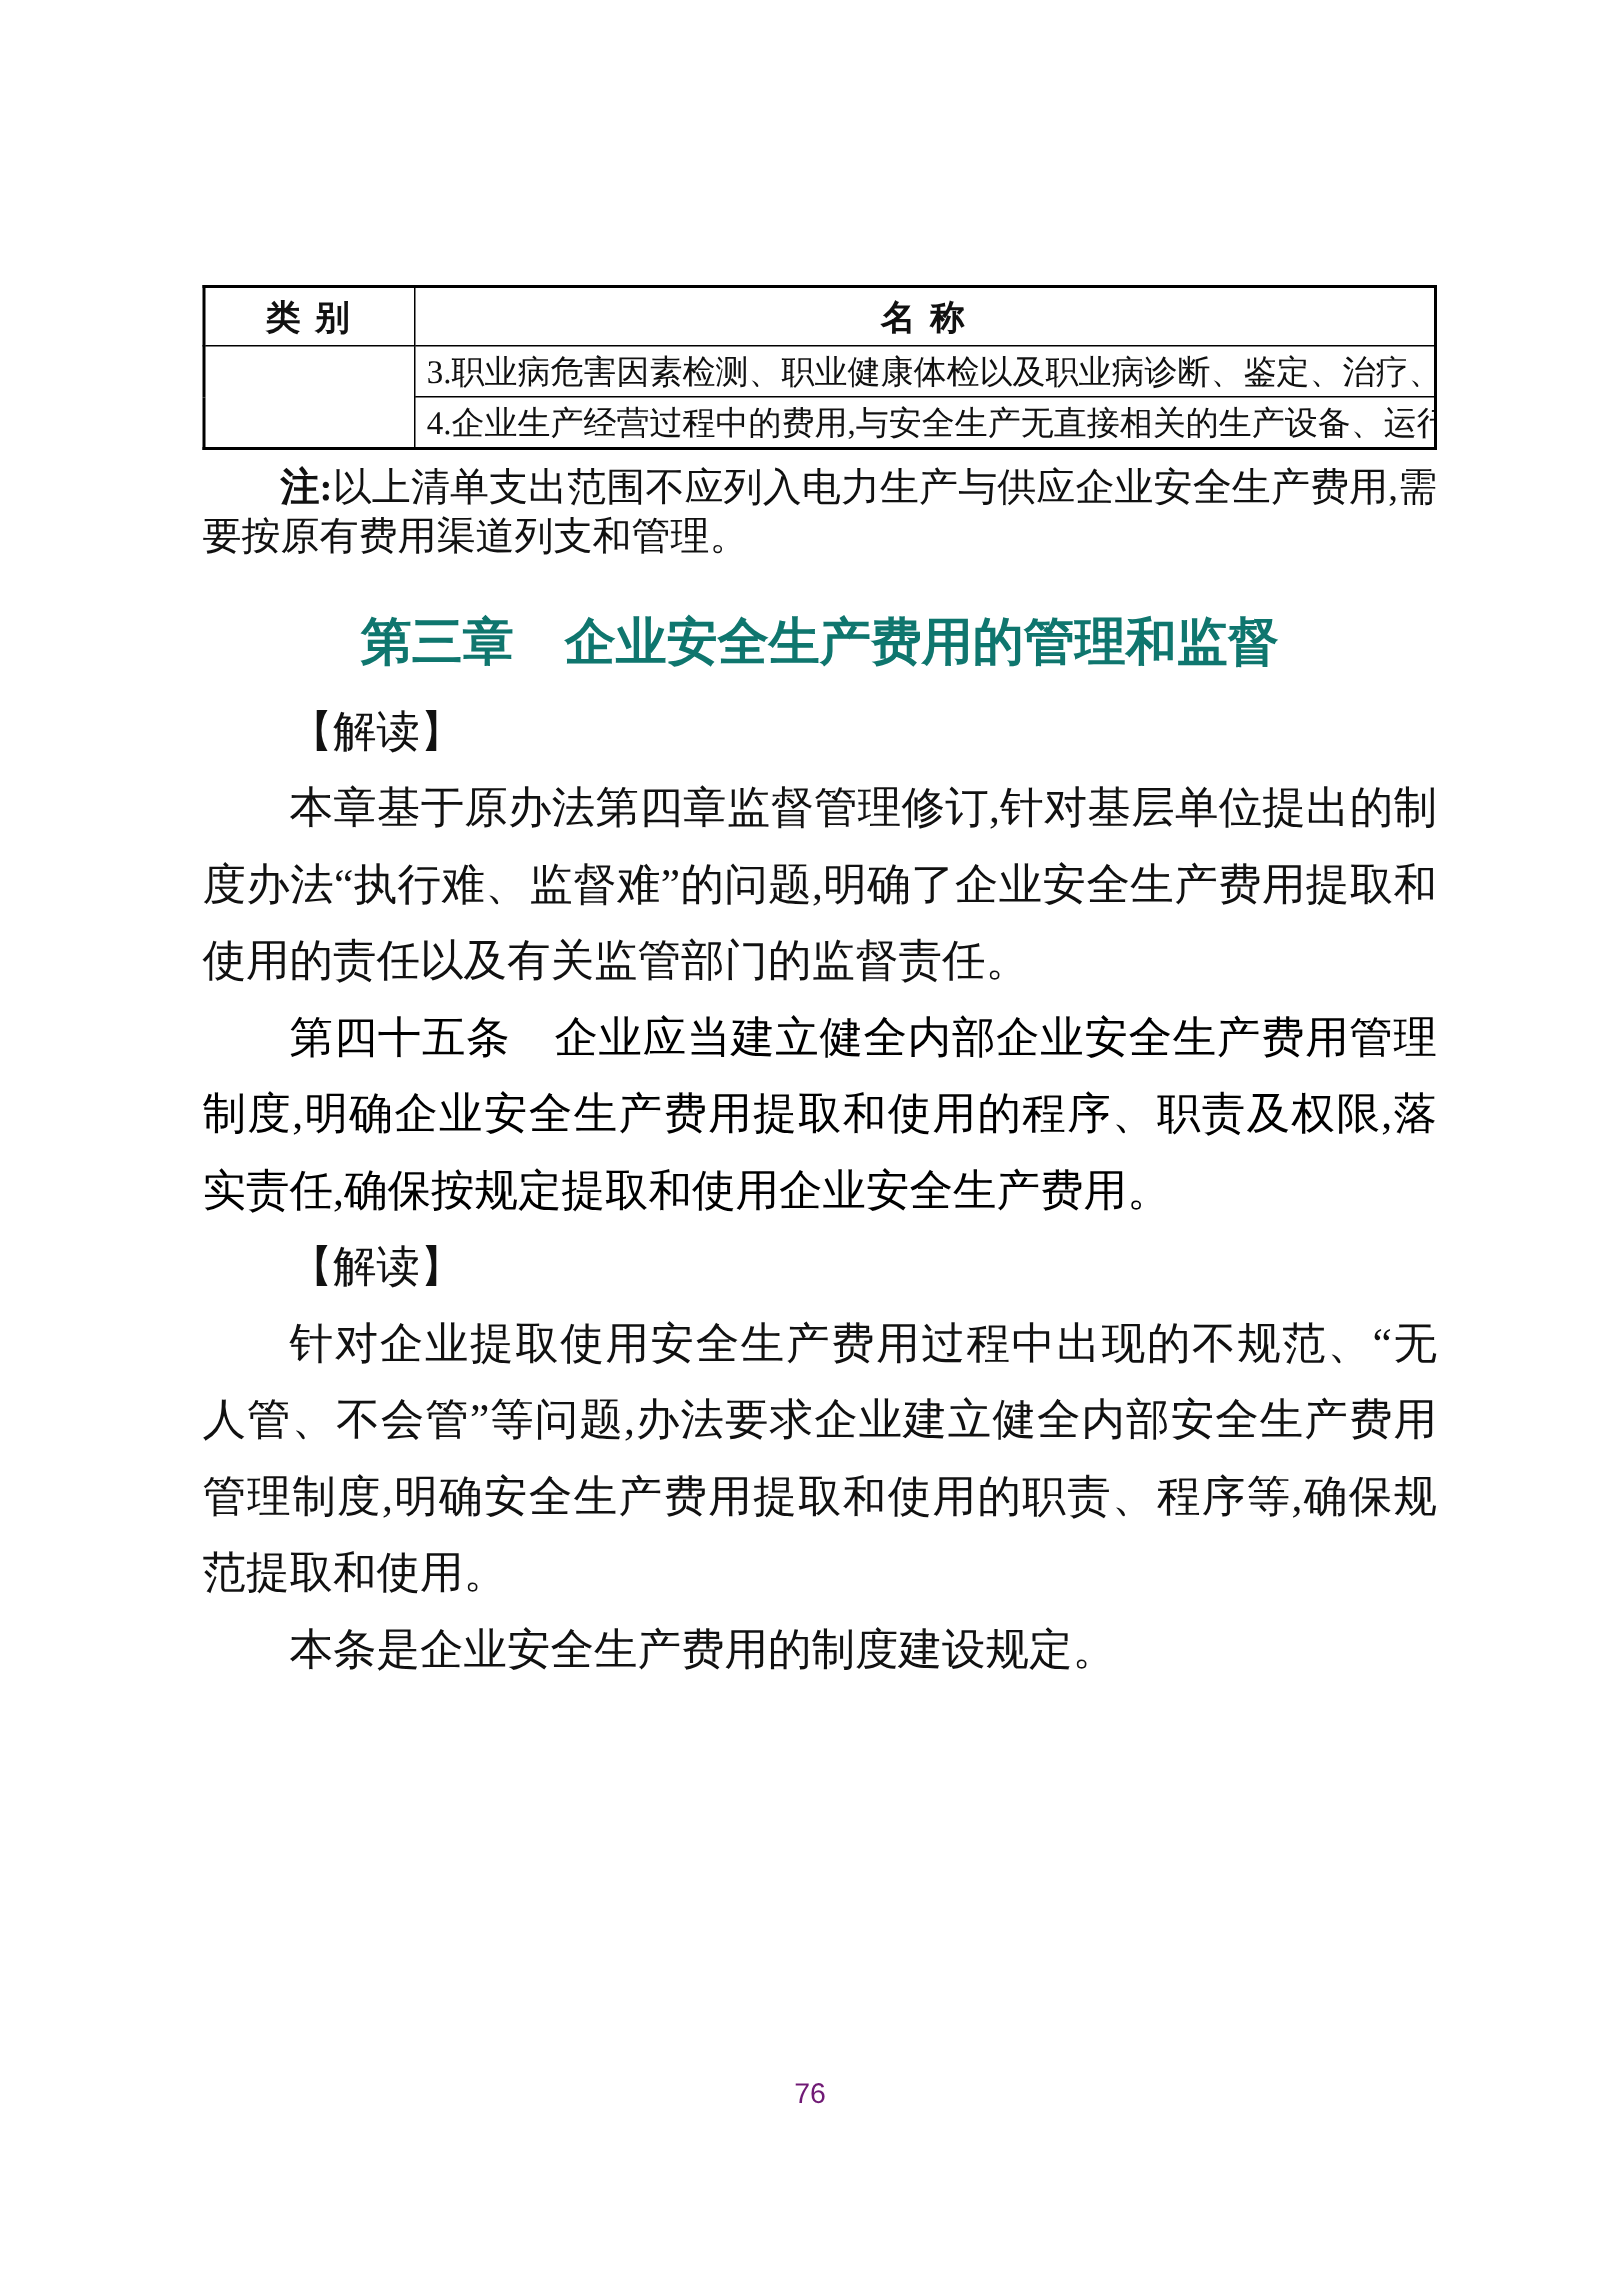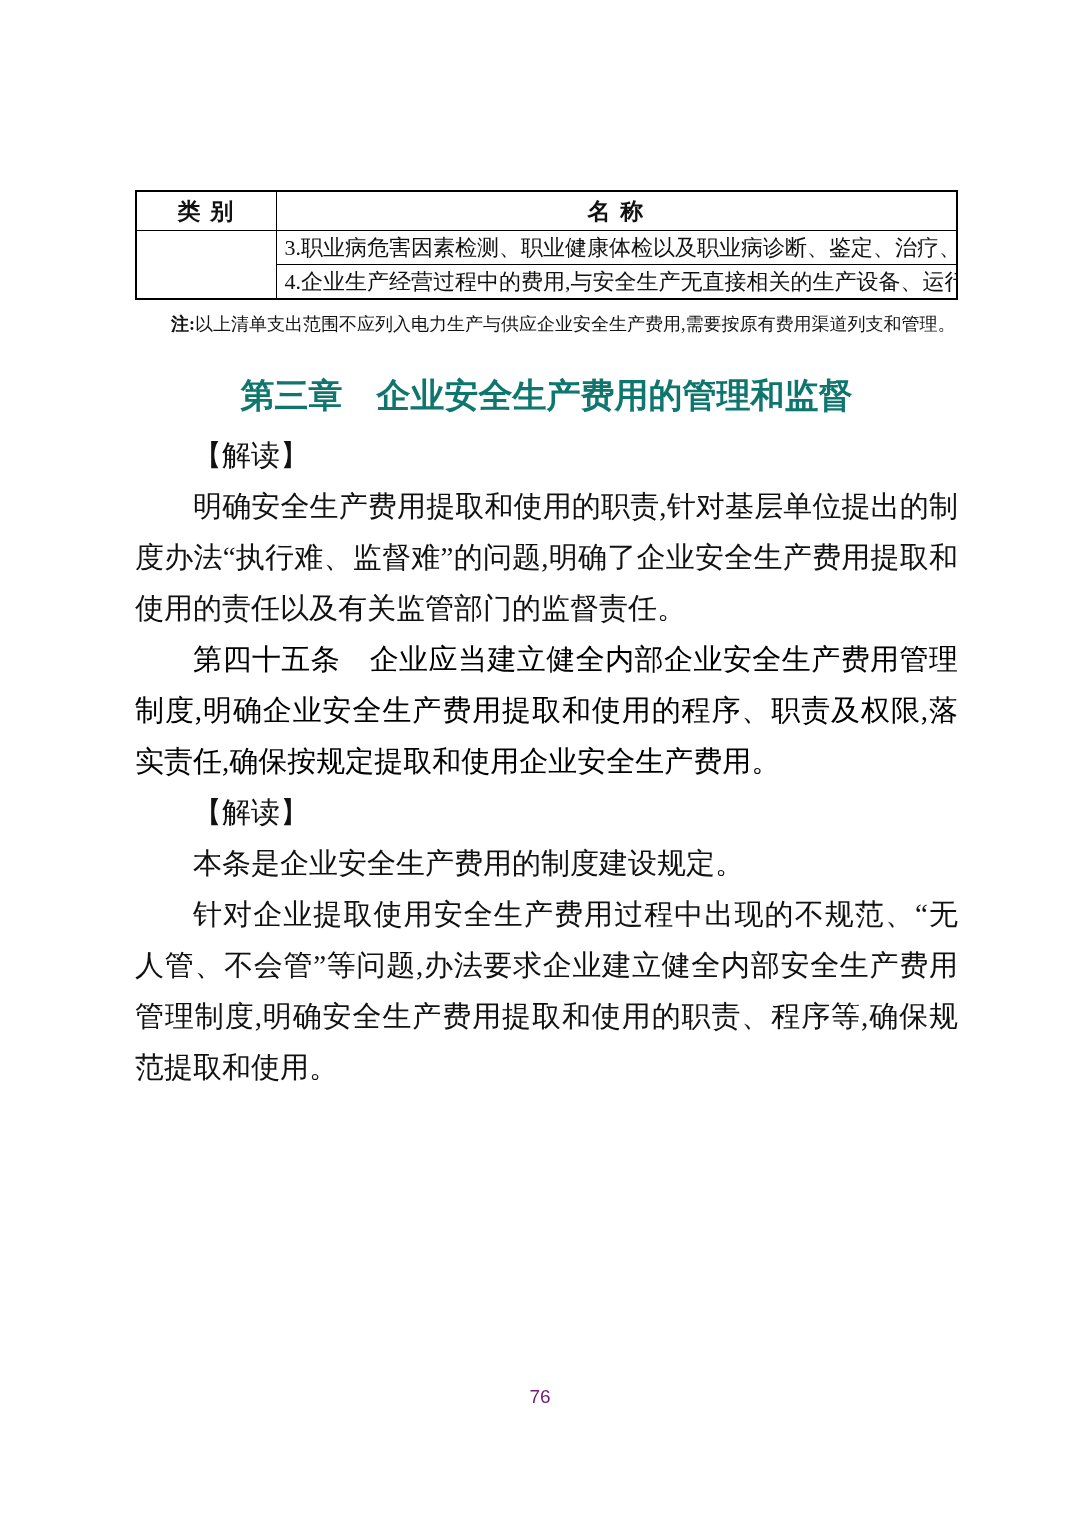--- a/index.html
+++ b/index.html
@@ -52,21 +52,21 @@
     text-align: left;
   }
   td.cat-cell {
     border-left: 2px solid #000000;
   }
   col.col-category { width: 140px; }
 
   
   .note {
     margin: 8px 0 0 0;
-    font-size: 18px;
+    font-size: 26px;
     line-height: 33px;
     text-indent: 2em;
     text-align: justify;
   }
   .note .note-label { font-weight: bold; }
 
   
   .chapter-title {
     margin: 32px 0 0 0;
     font-family: "Liberation Sans", "DejaVu Sans", sans-serif;
@@ -132,23 +132,23 @@
         </tr>
       </tbody>
     </table>
 
     <p class="note"><span class="note-label">注:</span><span>以上清单支出范围不应列入电力生产与供应企业安全生产费用,需要按原有费用渠道列支和管理。</span></p>
 
     <h1 class="chapter-title">第三章　企业安全生产费用的管理和监督</h1>
 
     <div class="body-text">
       <p>【解读】</p>
-      <p>明确安全生产费用提取和使用的职责,针对基层单位提出的制度办法“执行难、监督难”的问题,明确了企业安全生产费用提取和使用的责任以及有关监管部门的监督责任。</p>
+      <p>本章基于原办法第四章监督管理修订,针对基层单位提出的制度办法“执行难、监督难”的问题,明确了企业安全生产费用提取和使用的责任以及有关监管部门的监督责任。</p>
       <p class="article">第四十五条　企业应当建立健全内部企业安全生产费用管理制度,明确企业安全生产费用提取和使用的程序、职责及权限,落实责任,确保按规定提取和使用企业安全生产费用。</p>
       <p>【解读】</p>
+      <p>针对企业提取使用安全生产费用过程中出现的不规范、“无人管、不会管”等问题,办法要求企业建立健全内部安全生产费用管理制度,明确安全生产费用提取和使用的职责、程序等,确保规范提取和使用。</p>
       <p>本条是企业安全生产费用的制度建设规定。</p>
-      <p>针对企业提取使用安全生产费用过程中出现的不规范、“无人管、不会管”等问题,办法要求企业建立健全内部安全生产费用管理制度,明确安全生产费用提取和使用的职责、程序等,确保规范提取和使用。</p>
     </div>
 
   </div>
 
   <div class="page-footer">76</div>
 </div>
 
 </body></html>

